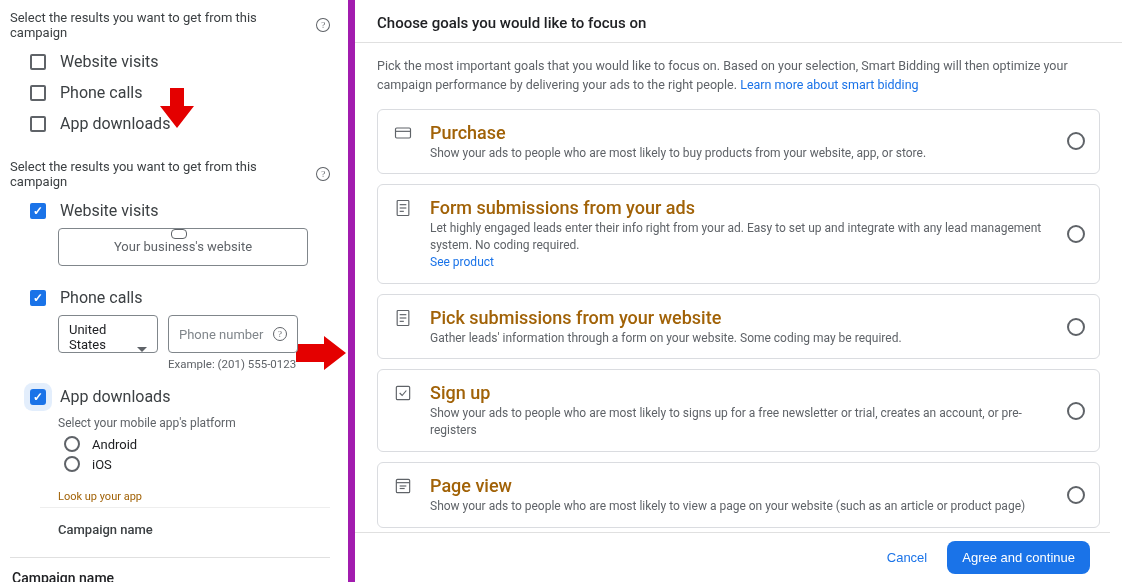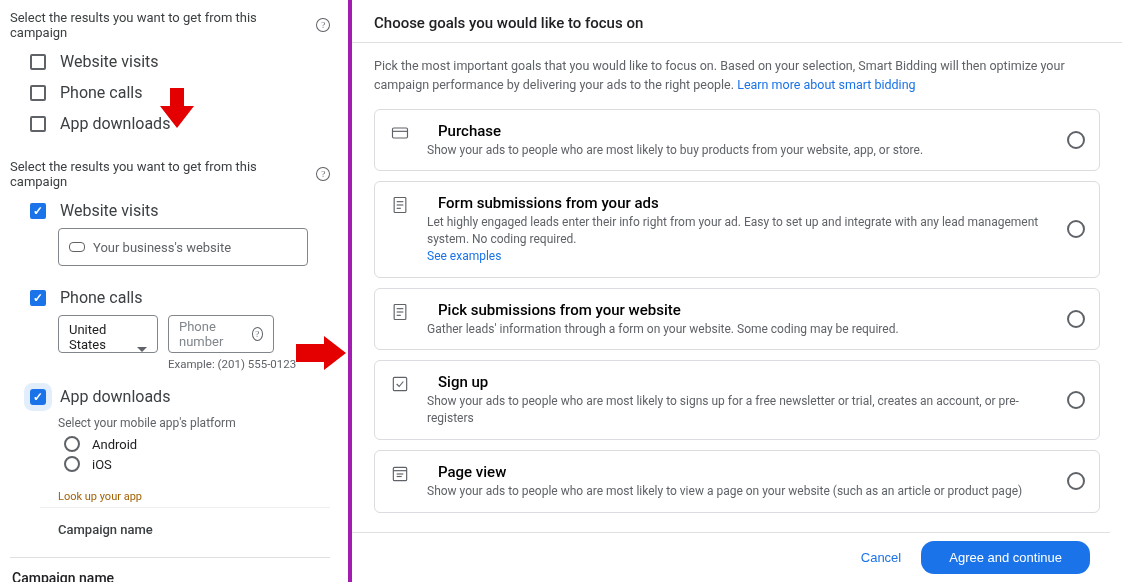--- a/index.html
+++ b/index.html
@@ -1,33 +1,33 @@
 <!DOCTYPE html>
 <html><head>
 <meta charset="utf-8">
 <style>
   * { box-sizing: border-box; margin: 0; padding: 0; }
   body { font-family: Roboto, Arial, sans-serif; font-size: 13px; color: #202124; width: 1122px; height: 582px; overflow: hidden; background: #fff; position: relative; }
   
   .left-panel { position: absolute; left: 0; top: 0; width: 340px; height: 582px; padding: 10px 10px 10px 10px; }
-  .right-panel { position: absolute; left: 348px; top: 0; right: 0; height: 582px; border-left: 4px solid #a21caf; }
+  .right-panel { position: absolute; left: 348px; top: 0; right: 0; height: 582px; border-left: 7px solid #a21caf; }
   
   .section-label { font-size: 13px; color: #3c4043; margin: 0 0 8px 0; display: flex; align-items: center; }
   .help-icon { display: inline-flex; align-items: center; justify-content: center; width: 14px; height: 14px; border: 1.2px solid #5f6368; border-radius: 50%; font-size: 9px; color: #5f6368; margin-left: 6px; font-family: serif; cursor: pointer; }
   
   .cb-row { display: flex; align-items: center; margin: 4px 0 4px 20px; padding: 4px 0; }
   .cb { width: 16px; height: 16px; border: 2px solid #5f6368; border-radius: 2px; margin-right: 14px; display: flex; align-items: center; justify-content: center; flex-shrink:0;}
   .cb.checked { background: #1a73e8; border-color: #1a73e8; color: #fff; }
   .cb.checked::after { content: "✓"; font-size: 12px; font-weight: bold; line-height:1;}
   .cb.glow { box-shadow: 0 0 0 6px rgba(26,115,232,0.12); border-radius: 3px; }
   .cb-label { font-size: 16px; color: #3c4043; }
   
   .indent { margin-left: 48px; }
   .text-input { border: 1px solid #80868b; border-radius: 4px; height: 38px; padding: 0 10px; font-size: 13px; color: #5f6368; background:#fff; }
-  .text-input.icon-input { display:flex; align-items:center; }
+  .text-input.icon-input { display:flex; align-items:center;flex-direction:column; }
   .link-ico { width:16px; height:10px; border:1.5px solid #5f6368; border-radius:4px; margin-right:8px; position:relative;}
   
   .row2 { display:flex; gap:10px; }
   .select-box { border:1px solid #80868b; border-radius:4px; height:38px; display:flex; align-items:flex-end; padding:0 10px; font-size:13px; width:100px; justify-content:space-between;}
   .chev { border-left:5px solid transparent; border-right:5px solid transparent; border-top:5px solid #5f6368; margin-left:6px;}
   
   .example-text { font-size:11.5px; color:#5f6368; margin-top:4px; margin-left:110px;}
   .small-label { font-size:12px; color:#5f6368; margin:6px 0 6px 48px;}
   
   .radio-row { display:flex; align-items:center; margin:4px 0 4px 54px;}
@@ -42,31 +42,31 @@
   
   .right-inner { padding: 14px 22px 0 22px; }
   .goals-title { font-size:15px; font-weight:500; margin-bottom:10px;}
   .divider-full { border-top:1px solid #e0e0e0; margin:8px -22px 14px -22px;}
   .goals-sub { font-size:12.5px; color:#5f6368; line-height:1.5; margin-bottom:14px;}
   .link { color:#1a73e8; text-decoration:none; cursor:pointer;}
   
   .goal-card { border:1px solid #dadce0; border-radius:6px; padding:12px 48px 12px 52px; margin-bottom:10px; position:relative; min-height:46px;}
   .goal-icon { position:absolute; left:14px; top:12px; width:22px; height:22px; display:flex; align-items:center; justify-content:center;}
   .goal-icon svg { width:20px; height:20px; stroke:#5f6368; fill:none; stroke-width:1.4;}
-  .goal-title { font-size:15px; font-weight:500; color:#000000; margin-bottom:2px;margin-left:11px;}
+  .goal-title { font-size:18px; font-weight:500; color:#a16207; margin-bottom:2px;}
   .goal-desc { font-size:12px; color:#5f6368; line-height:1.4;}
   .goal-radio { position:absolute; right:14px; top:50%; transform:translateY(-50%); width:18px; height:18px; border:2px solid #5f6368; border-radius:50%;}
   
   .enhanced-sec { margin-top:10px; padding-top:8px;}
   .enhanced-title { font-size:14px; font-weight:500; margin-bottom:12px;}
   .enhanced-desc { font-size:12px; color:#5f6368; line-height:1.5; margin-bottom:12px;}
   
   .bottom-bar { position:absolute; left:0; right:12px; bottom:0; height:50px; border-top:1px solid #e0e0e0; background:#fff; display:flex; align-items:center; justify-content:flex-end; padding:0 20px; gap:14px;}
   .btn-cancel { color:#1a73e8; font-size:13px; background:none; border:none; cursor:pointer; padding:8px 6px;}
-  .btn-primary { background:#1a73e8; color:#fff; border:none; border-radius:13px; padding:9px 28px; font-size:13px; cursor:pointer;}
+  .btn-primary { background:#1a73e8; color:#fff; border:none; border-radius:8px; padding:9px 15px; font-size:13px; cursor:pointer;}
   
   .red-arrow-down { position:absolute; left:160px; top:88px; pointer-events:none;}
   .red-arrow-right { position:absolute; left:296px; top:336px; pointer-events:none;}
   
   .lookup { font-size:11px; color:#a16207; margin:8px 0 4px 48px;}
 </style>
 </head>
 <body>
 
 <svg class="red-arrow-down" width="34" height="40">
@@ -117,21 +117,21 @@
   <div class="cb-row">
       <div class="cb checked"></div>
       <span class="cb-label">Phone calls</span>
     </div>
   <div class="indent">
     <div class="row2">
       <div class="select-box">
           <span>United States</span>
           <span class="chev"></span>
         </div>
-      <div class="text-input" style="width:106px; display:flex; align-items:center; justify-content:space-between;">
+      <div class="text-input" style="width:130px; display:flex; align-items:center; justify-content:space-between;">
         <span style="color:#80868b">Phone number</span>
         <span class="help-icon">?</span>
       </div>
     </div>
     <div class="example-text">Example: (201) 555-0123</div>
   </div>
 
   <div style="height:8px"></div>
   <div class="cb-row">
       <div class="cb checked glow"></div>
@@ -180,21 +180,21 @@
     <div class="goal-card">
       <div class="goal-icon">
           <svg viewBox="0 0 24 24">
             <rect x="5" y="3" width="14" height="18" rx="1"></rect>
             <line x1="8" y1="8" x2="16" y2="8"></line>
             <line x1="8" y1="12" x2="16" y2="12"></line>
             <line x1="8" y1="16" x2="13" y2="16"></line>
           </svg>
         </div>
       <div class="goal-title">Form submissions from your ads</div>
-      <div class="goal-desc"><span>Let highly engaged leads enter their info right from your ad. Easy to set up and integrate with any lead management system. No coding required.</span><br><a class="link">See examples</a></div>
+      <div class="goal-desc"><span>Let highly engaged leads enter their info right from your ad. Easy to set up and integrate with any lead management system. No coding required.</span><br><a class="link">See product</a></div>
       <div class="goal-radio"></div>
     </div>
 
     <div class="goal-card">
       <div class="goal-icon">
           <svg viewBox="0 0 24 24">
             <rect x="5" y="3" width="14" height="18" rx="1"></rect>
             <line x1="8" y1="8" x2="16" y2="8"></line>
             <line x1="8" y1="12" x2="16" y2="12"></line>
             <line x1="8" y1="16" x2="13" y2="16"></line>

